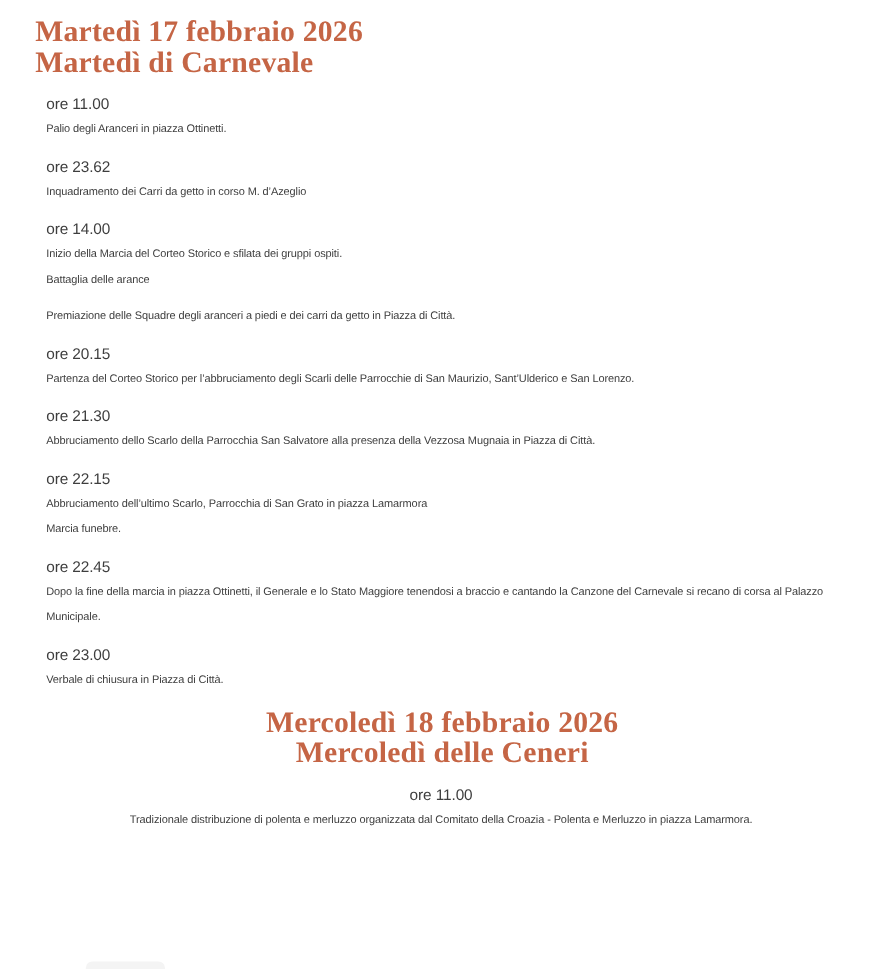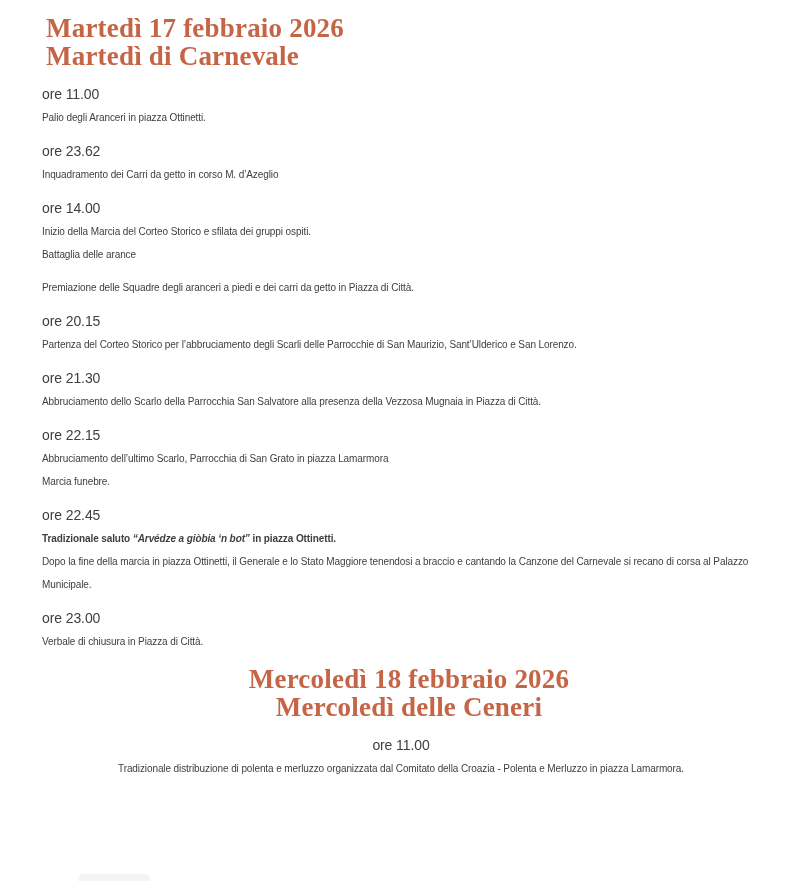--- a/index.html
+++ b/index.html
@@ -23,21 +23,21 @@
   .day-section + .day-section {
     margin-top: 12px;
     text-align: center;
   }
   .day-heading {
     font-family: "Liberation Serif", "DejaVu Serif", serif;
     font-weight: 700;
     font-size: 27px;
     line-height: 28px;
     color: var(--accent-color, #c56545);
-    margin: 0 0 4px 16px;
+    margin: 0 0 4px 2px;
     letter-spacing: 0.2px;
   }
   .heading-line {
     display: block;
   }
   .events {
     margin: 12px;
   }
   .event {
     margin: 0 0 10px 0;
@@ -108,21 +108,20 @@
         </div>
 
   <div class="event">
     <p class="time">ore 22.15</p>
   <p class="line">Abbruciamento dell’ultimo Scarlo, Parrocchia di San Grato in piazza Lamarmora</p>
           <p class="line">Marcia funebre.</p>
         </div>
 
   <div class="event">
     <p class="time">ore 22.45</p>
-  <p class="line"><span class="seg-b">Tradizionale saluto </span><span class="seg-b seg-i">“Arvédze a giòbia ‘n bot”</span><span class="seg-b"> in piazza Ottinetti.</span></p>
           <p class="line">Dopo la fine della marcia in piazza Ottinetti, il Generale e lo Stato Maggiore tenendosi a braccio e cantando la Canzone del Carnevale si recano di corsa al Palazzo Municipale.</p>
         </div>
 
   <div class="event">
     <p class="time">ore 23.00</p>
   <p class="line">Verbale di chiusura in Piazza di Città.</p>
         </div>
 </div>
   </section>
 

